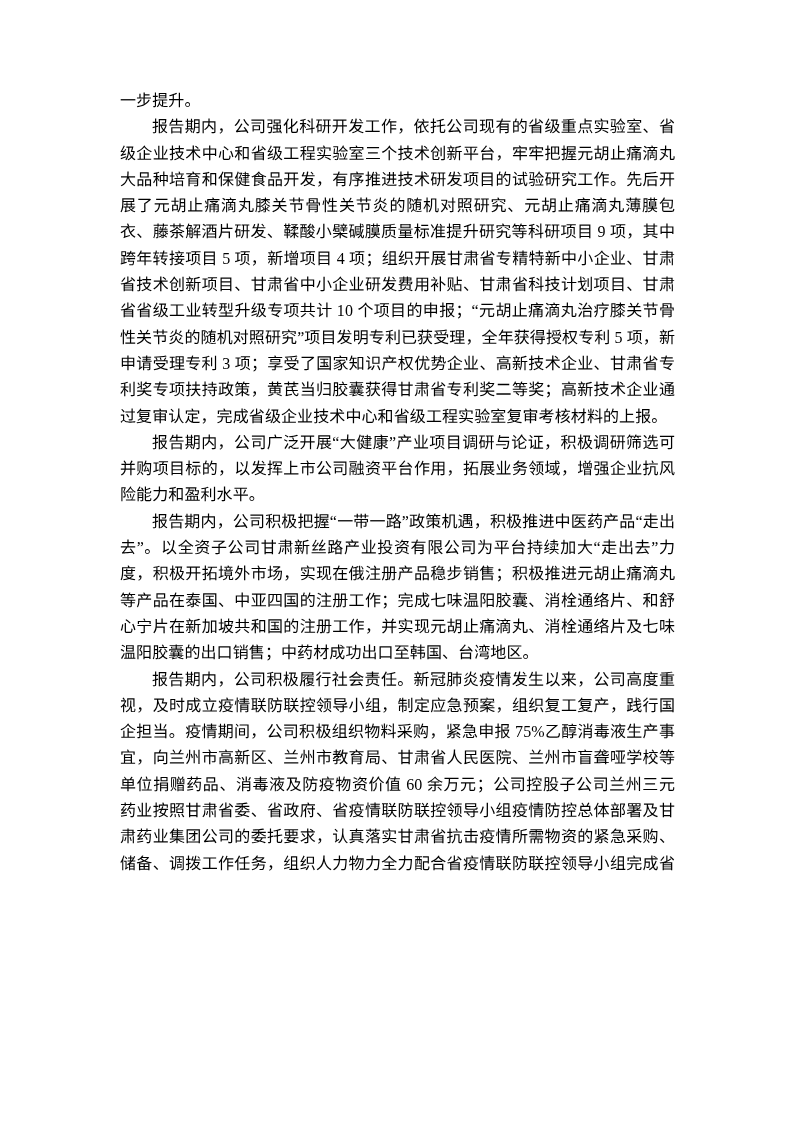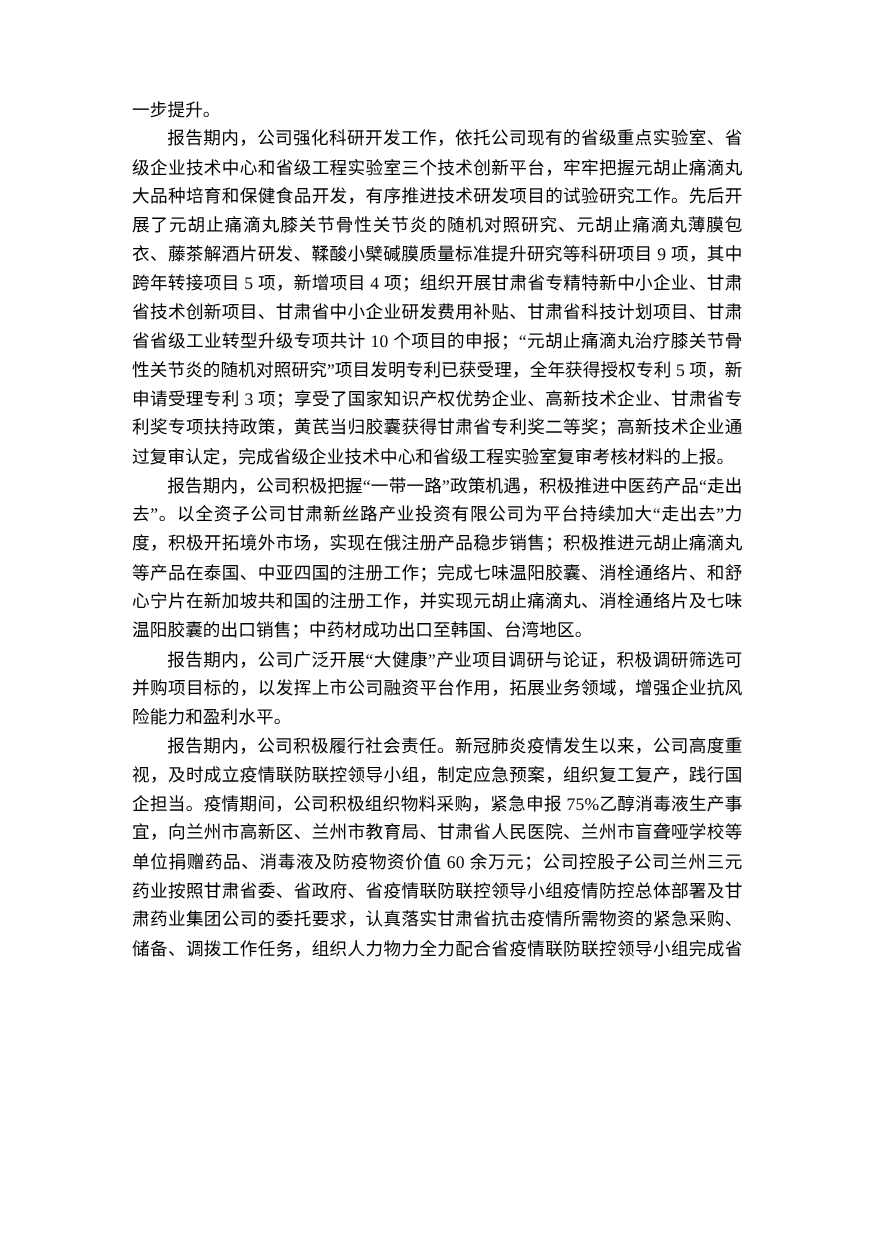--- a/index.html
+++ b/index.html
@@ -41,17 +41,17 @@
       text-indent: 0;
     }
   </style>
 </head>
 <body>
 
 <div class="page">
   <div class="text-block">
     <p class="para no-indent">一步提升。</p>
     <p class="para">报告期内，公司强化科研开发工作，依托公司现有的省级重点实验室、省级企业技术中心和省级工程实验室三个技术创新平台，牢牢把握元胡止痛滴丸大品种培育和保健食品开发，有序推进技术研发项目的试验研究工作。先后开展了元胡止痛滴丸膝关节骨性关节炎的随机对照研究、元胡止痛滴丸薄膜包衣、藤茶解酒片研发、鞣酸小檗碱膜质量标准提升研究等科研项目 9 项，其中跨年转接项目 5 项，新增项目 4 项；组织开展甘肃省专精特新中小企业、甘肃省技术创新项目、甘肃省中小企业研发费用补贴、甘肃省科技计划项目、甘肃省省级工业转型升级专项共计 10 个项目的申报；“元胡止痛滴丸治疗膝关节骨性关节炎的随机对照研究”项目发明专利已获受理，全年获得授权专利 5 项，新申请受理专利 3 项；享受了国家知识产权优势企业、高新技术企业、甘肃省专利奖专项扶持政策，黄芪当归胶囊获得甘肃省专利奖二等奖；高新技术企业通过复审认定，完成省级企业技术中心和省级工程实验室复审考核材料的上报。</p>
+    <p class="para">报告期内，公司广泛开展“大健康”产业项目调研与论证，积极调研筛选可并购项目标的，以发挥上市公司融资平台作用，拓展业务领域，增强企业抗风险能力和盈利水平。</p>
     <p class="para">报告期内，公司积极把握“一带一路”政策机遇，积极推进中医药产品“走出去”。以全资子公司甘肃新丝路产业投资有限公司为平台持续加大“走出去”力度，积极开拓境外市场，实现在俄注册产品稳步销售；积极推进元胡止痛滴丸等产品在泰国、中亚四国的注册工作；完成七味温阳胶囊、消栓通络片、和舒心宁片在新加坡共和国的注册工作，并实现元胡止痛滴丸、消栓通络片及七味温阳胶囊的出口销售；中药材成功出口至韩国、台湾地区。</p>
-    <p class="para">报告期内，公司广泛开展“大健康”产业项目调研与论证，积极调研筛选可并购项目标的，以发挥上市公司融资平台作用，拓展业务领域，增强企业抗风险能力和盈利水平。</p>
     <p class="para">报告期内，公司积极履行社会责任。新冠肺炎疫情发生以来，公司高度重视，及时成立疫情联防联控领导小组，制定应急预案，组织复工复产，践行国企担当。疫情期间，公司积极组织物料采购，紧急申报 75%乙醇消毒液生产事宜，向兰州市高新区、兰州市教育局、甘肃省人民医院、兰州市盲聋哑学校等单位捐赠药品、消毒液及防疫物资价值 60 余万元；公司控股子公司兰州三元药业按照甘肃省委、省政府、省疫情联防联控领导小组疫情防控总体部署及甘肃药业集团公司的委托要求，认真落实甘肃省抗击疫情所需物资的紧急采购、储备、调拨工作任务，组织人力物力全力配合省疫情联防联控领导小组完成省直相关单位的防疫物资保障调拨工作，保证了疫情突发期间的省级防疫保障任务，为我省疫情防控工作做出了重要贡献；公司全面落实甘肃省委省政府“六保”政策精神和《省政府国资委关于落实减免中小微企业房租政策的通知》要求，全力支持承租单位复工复产</p>
   </div>
 </div>
 
 </body></html>

